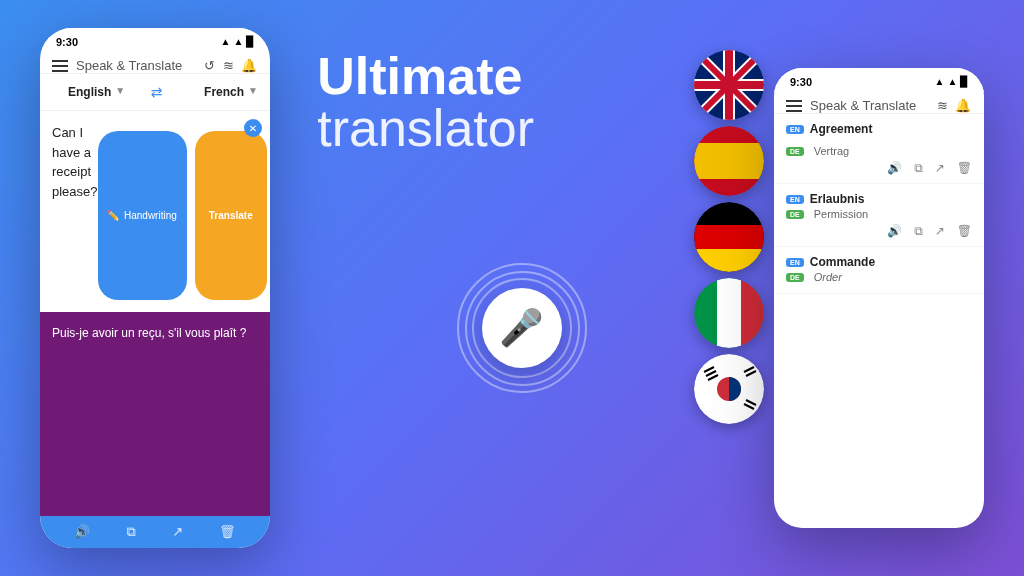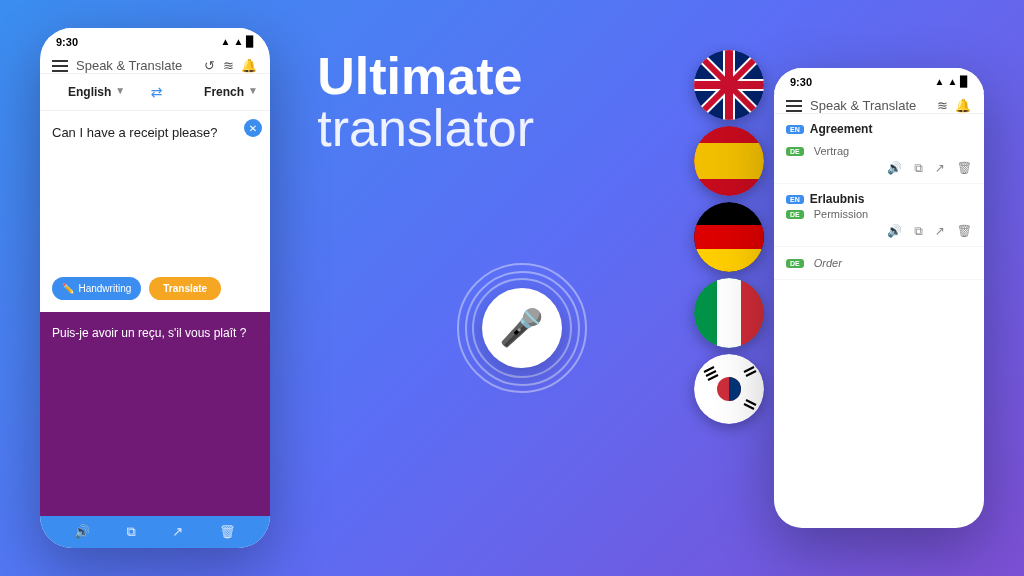--- a/index.html
+++ b/index.html
@@ -127,21 +127,21 @@
       margin: 0 auto;
       cursor: pointer;
     }
 
     
     .input-area {
       padding: 12px 12px 8px;
       flex: 1;
       position: relative;
       display: flex;
-      flex-direction: column;
+      flex-direction: row;
     }
 
     .input-text {
       font-size: 13px;
       color: #222;
       flex: 1;
       line-height: 1.5;
     }
 
     .clear-btn {
@@ -602,20 +602,24 @@
         </div>
         <div class="item-actions">
           <span>🔊</span>
           <span>⧉</span>
           <span>↗</span>
           <span>🗑</span>
         </div>
       </div>
 
       <div class="translation-item">
+        <div class="translation-item-source">
+          <span class="lang-tag">EN</span>
+          <span class="item-word">Commande</span>
+        </div>
         <div class="translation-item-source" style="margin-top:2px;">
           <span class="lang-tag lang-tag-green">DE</span>
           <span class="item-translation" style="margin-left:4px;font-style:italic;">Order</span>
         </div>
       </div>
 
     </div>
   </div>
 
 </div>

